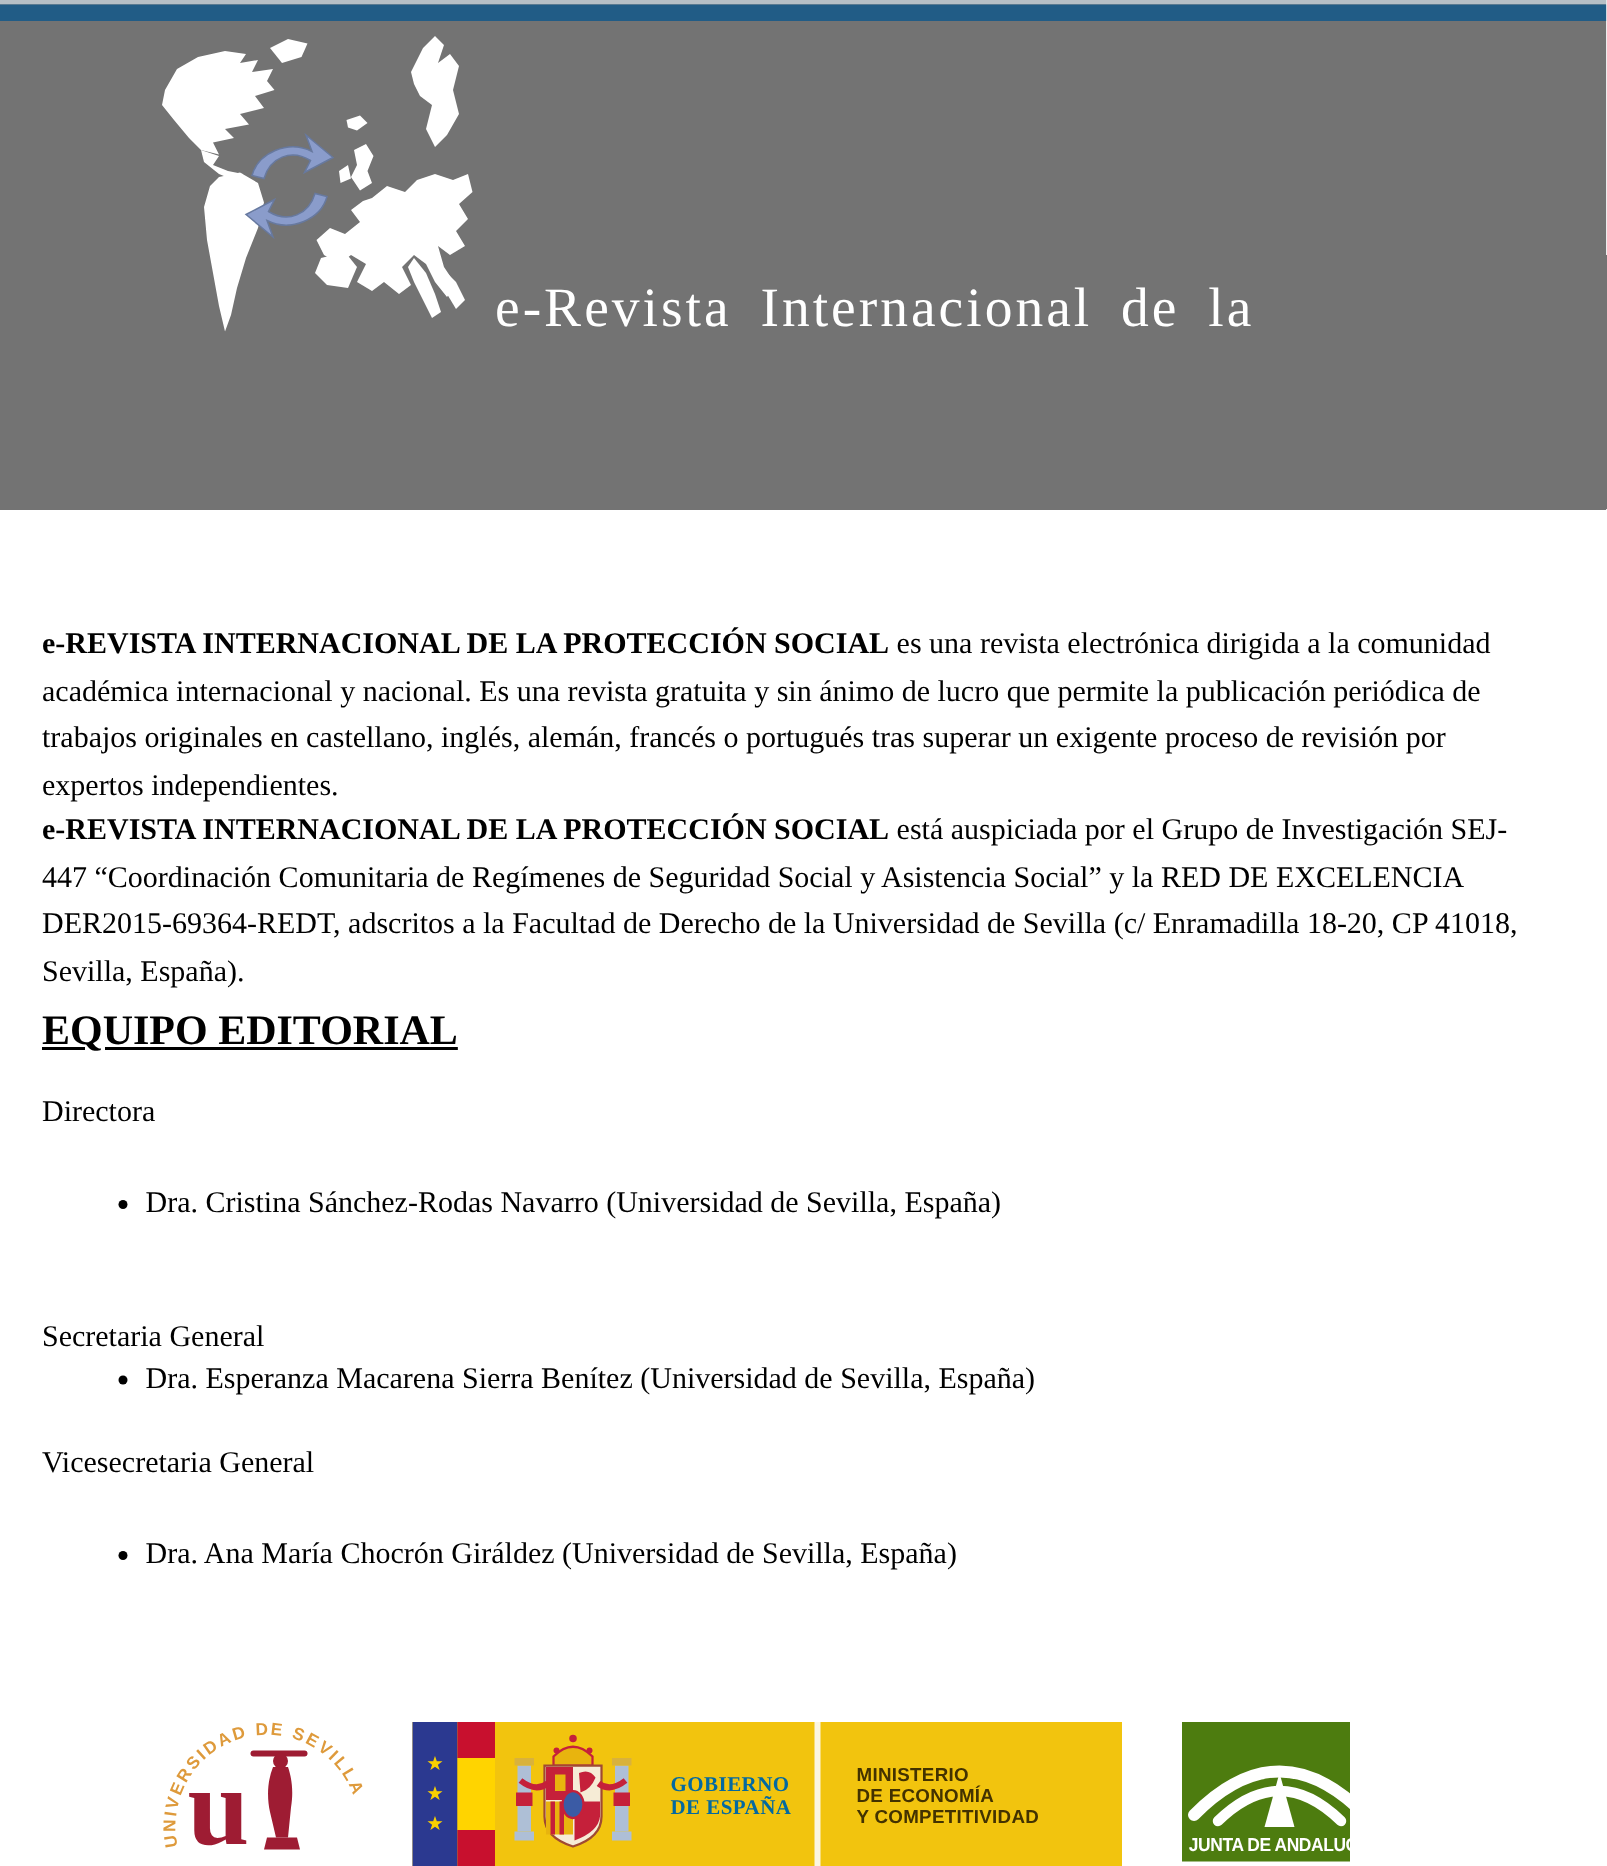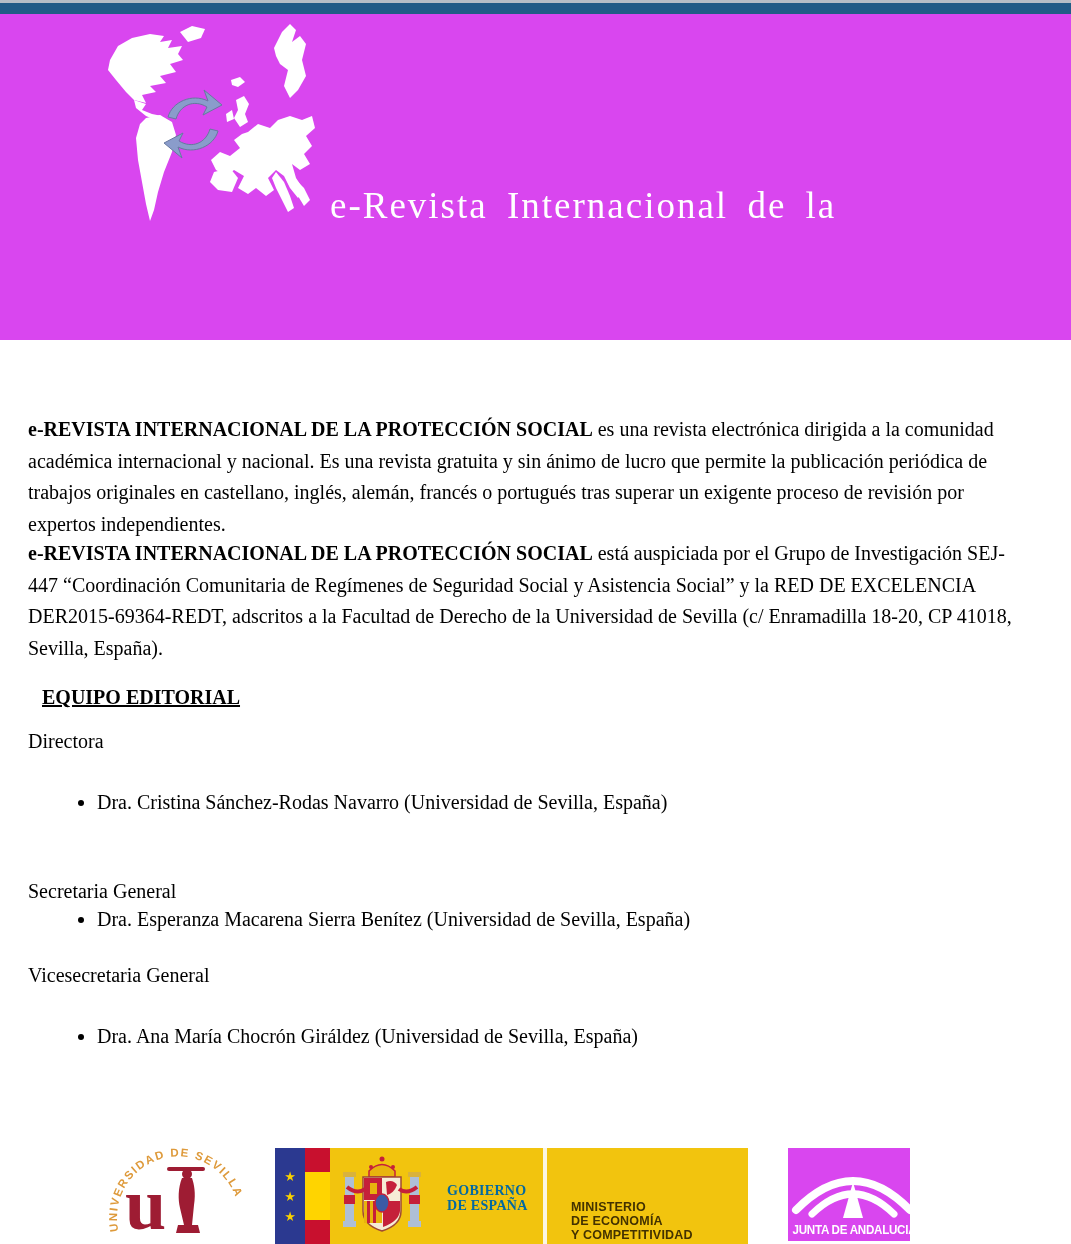--- a/index.html
+++ b/index.html
@@ -1,34 +1,34 @@
 <!DOCTYPE html>
 <html><head>
 <meta charset="utf-8">
 <style>
   html,body{margin:0;padding:0;background:#ffffff;}
   .page{position:relative;width:1071px;height:1244px;background:#ffffff;overflow:hidden;
         font-family:"Liberation Serif", serif;color:#000;}
 
   
-  .banner{position:absolute;left:0;top:0;width:1071px;height:340px;background:#d946ef;}
+  .banner{position:absolute;left:0;top:0;width:1071px;height:340px;background:#737373;}
   .banner-topline{position:absolute;left:0;top:0;width:1071px;height:3px;background:#b6bfc6;}
   .banner-darkband{position:absolute;left:0;top:3px;width:1071px;height:11px;background:#215c86;}
   .map-svg{position:absolute;left:98px;top:20px;width:235px;height:212px;}
   .title-l1{position:absolute;left:330px;top:184px;color:#ffffff;font-size:37px;
             letter-spacing:2px;word-spacing:8px;white-space:nowrap;}
   .title-l2{position:absolute;left:106px;top:266px;color:#ffffff;font-size:37px;
             letter-spacing:3px;word-spacing:8px;white-space:nowrap;}
 
   
   .para{position:absolute;left:28px;width:995px;font-size:20px;line-height:31.5px;margin:0;}
   .para b{font-weight:bold;margin-top:21px;}
   #p1{top:414px;}
   #p2{top:538px;}
-  .h-underline{position:absolute;left:28px;margin:14px;font-size:20px;font-weight:bold;
+  .h-underline{position:absolute;left:28px;margin:0;font-size:28px;font-weight:bold;
                text-decoration:underline;}
   .h-role{position:absolute;left:28px;margin:0;font-size:20px;font-weight:normal;}
   #equipo{top:672px;}
   #role1{top:730px;}
   #role2{top:880px;}
   #role3{top:964px;}
   .member-list{position:absolute;left:0;margin:0;padding:0 0 0 72px;list-style:disc outside;}
   .member-list li{font-size:20px;line-height:26px;margin-left:25px;}
   #list1{top:789px;}
   #list2{top:906px;}
@@ -42,22 +42,22 @@
   .eu-star{color:#f8d000;font-size:13px;line-height:13px;font-family:"DejaVu Sans",sans-serif;}
   .flag-strip{position:absolute;left:30px;top:0;width:25px;height:96px;}
   .flag-red-t{position:absolute;left:0;top:0;width:25px;height:24px;background:#c8102e;}
   .flag-yellow{position:absolute;left:0;top:24px;width:25px;height:48px;background:#ffd400;}
   .flag-red-b{position:absolute;left:0;top:72px;width:25px;height:24px;background:#c8102e;}
   .arms-svg{position:absolute;left:66px;top:7px;width:82px;height:82px;}
   .gob-text{position:absolute;left:172px;top:35px;font-family:Liberation Serif, serif;
             font-weight:bold;color:#0369a1;font-size:14px;line-height:15px;letter-spacing:.3px;}
   .gob-sep{position:absolute;left:268px;top:0;width:4px;height:96px;background:#fbf6e2;}
   .min-text{position:absolute;left:296px;top:28px;font-family:"Liberation Sans",sans-serif;
-            font-weight:bold;color:#433200;font-size:12.5px;line-height:14px;letter-spacing:.2px;margin-top:24px;}
-  .junta-block{position:absolute;left:788px;top:1148px;width:122px;height:93px;background:#d946ef;}
+            font-weight:bold;color:#433200;font-size:12.5px;line-height:14px;letter-spacing:.2px;}
+  .junta-block{position:absolute;left:788px;top:1148px;width:112px;height:93px;background:#4d7c0f;}
   .junta-svg{position:absolute;left:0;top:0;width:130px;height:72px;}
   .junta-label{position:absolute;left:0;bottom:4px;width:130px;text-align:center;color:#ffffff;
                font-family:"Liberation Sans",sans-serif;font-weight:bold;font-size:12.5px;
                letter-spacing:-0.3px;white-space:nowrap;transform:scaleX(.93);transform-origin:center;}
 </style>
 </head>
 <body>
 
 <div class="page">
 

